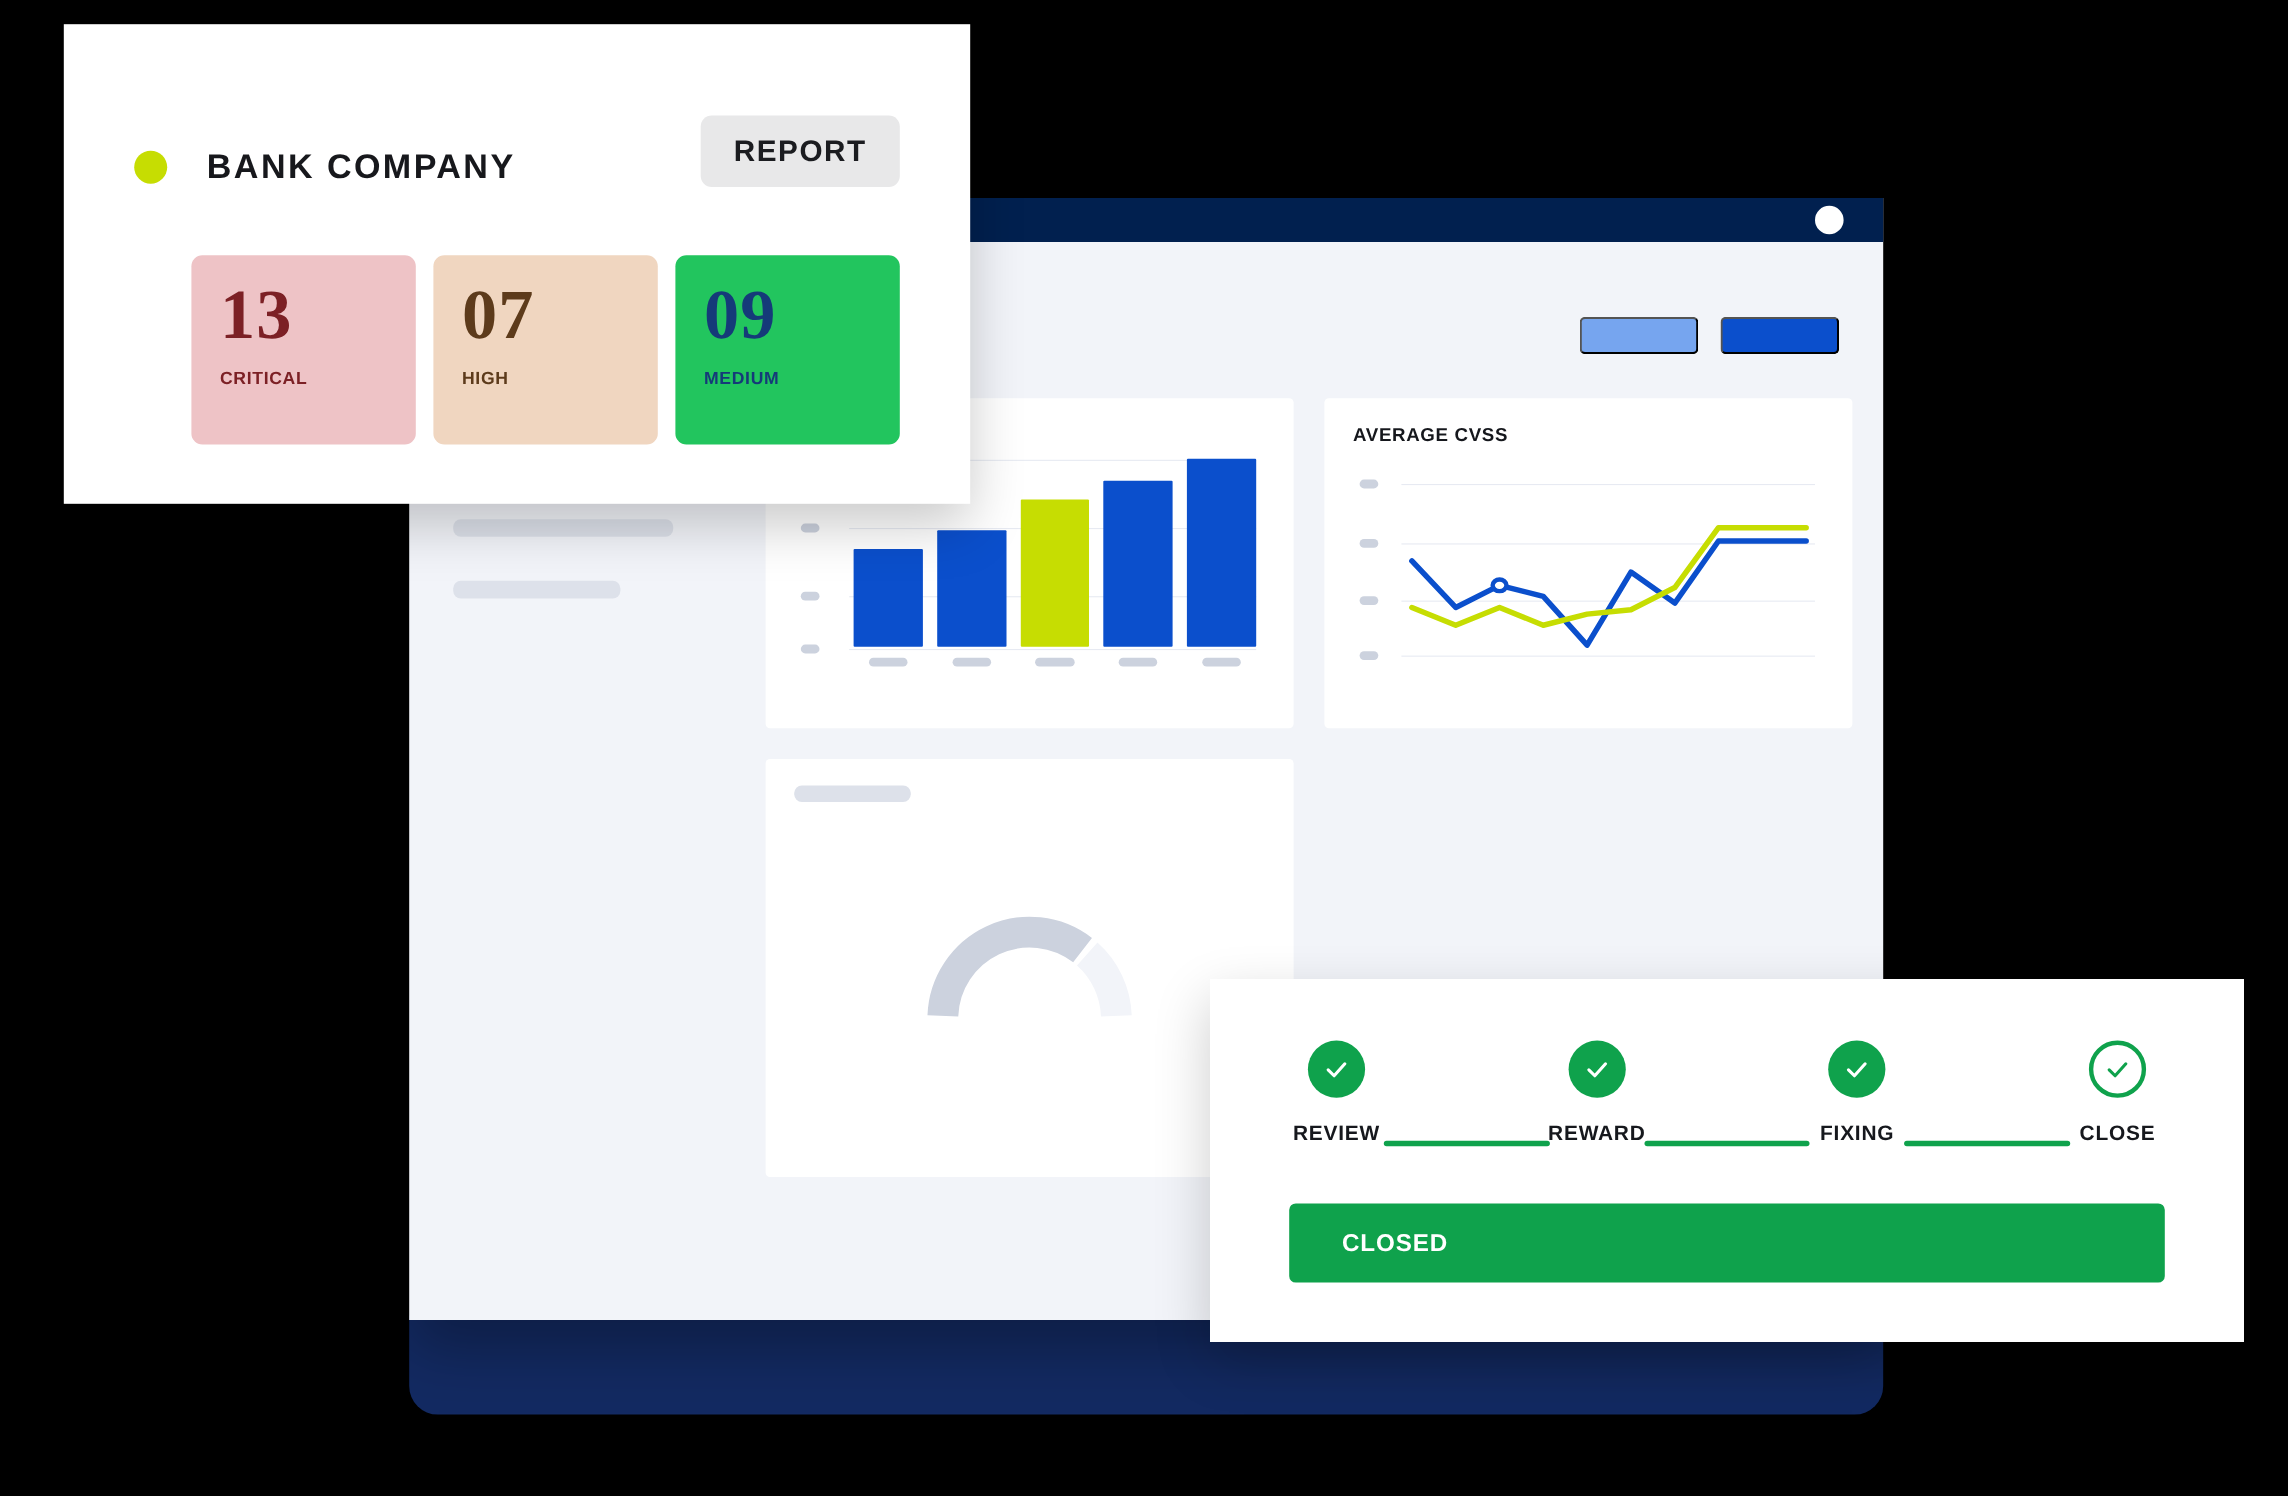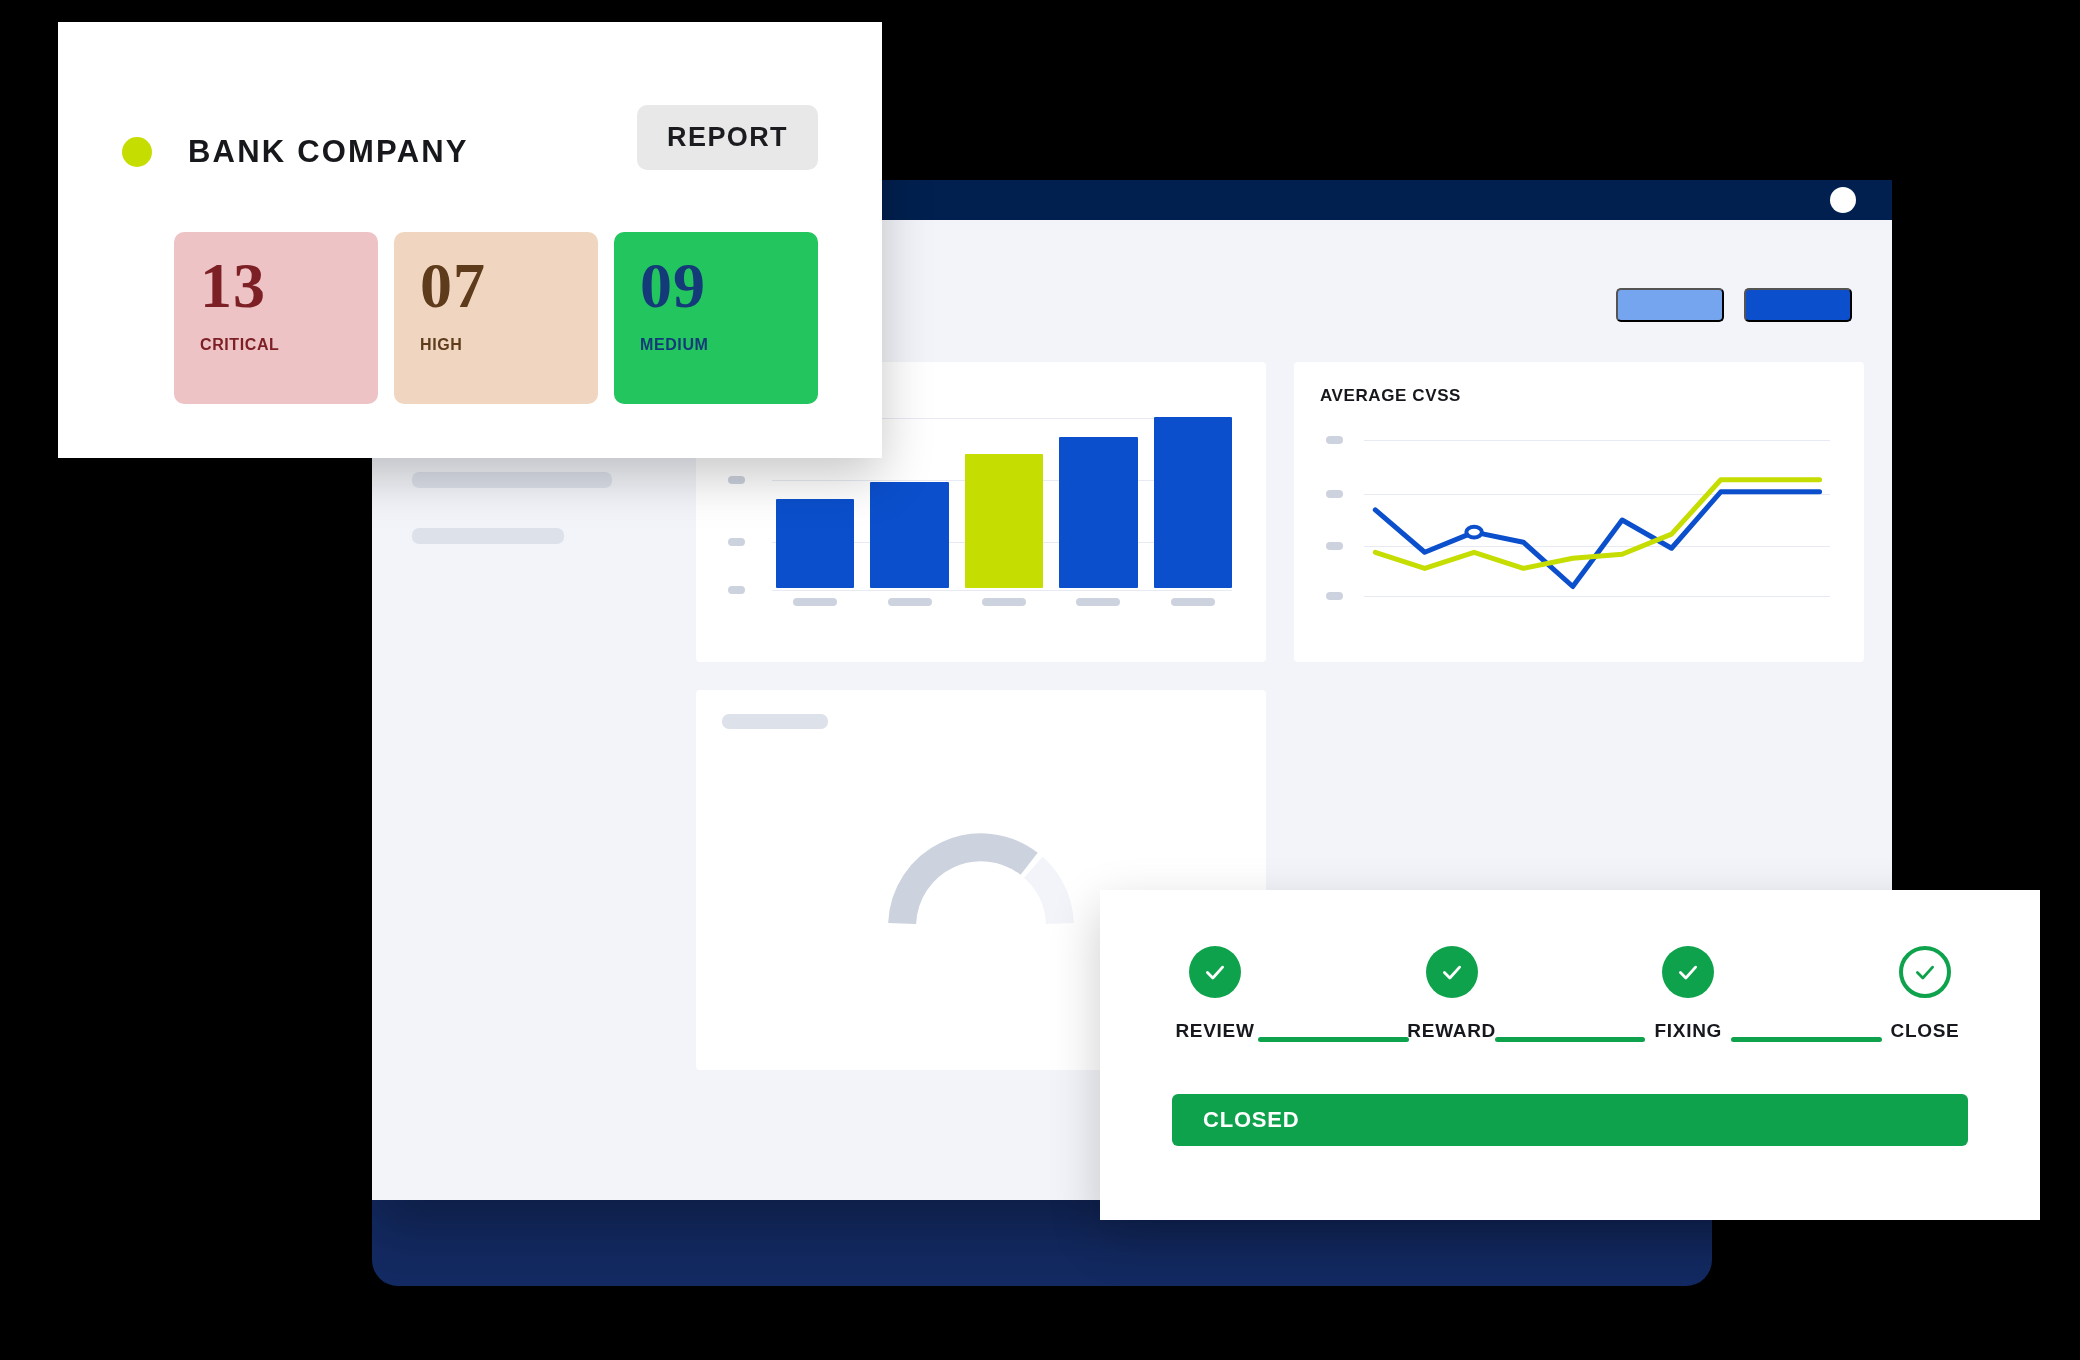--- a/index.html
+++ b/index.html
@@ -7,21 +7,21 @@
     width: 2080px; height: 1360px;
     background: #000000;
     font-family: "Liberation Sans", sans-serif;
     overflow: hidden;
   }
   #stage { position: relative; width: 2080px; height: 1360px; }
 
   
   #browser-window {
     position: absolute; left: 372px; top: 180px;
-    width: 1520px; height: 1020px;
+    width: 1340px; height: 1020px;
     background: #f2f4f9;
     box-shadow: 0 26px 54px rgba(0,0,0,0.30);
   }
   #browser-titlebar {
     position: absolute; left: 0; top: 0; width: 100%; height: 40px;
     background: #01204f;
     display: flex; align-items: center; justify-content: flex-end;
     padding-right: 36px;
   }
   #window-dot { width: 26px; height: 26px; border-radius: 50%; background: #ffffff; }
@@ -132,22 +132,22 @@
   .step { display: flex; flex-direction: column; align-items: center; width: 86px; flex: none; }
   .step-circle {
     width: 52px; height: 52px; border-radius: 50%;
     display: flex; align-items: center; justify-content: center;
   }
   .step-circle.filled { background: #0fa24c; }
   .step-circle.outlined { background: #ffffff; border: 4px solid #0fa24c; }
   .step-label { font-size: 19px; font-weight: 700; letter-spacing: .7px; color: #16181d; margin-top: 22px; }
   .step-line { flex: 1 1 auto; height: 5px; background: #0fa24c; margin-top: 24px; border-radius: 3px; }
   #closed-bar {
-    margin-top: 52px; height: 52px; background: #0fa24c; border-radius: 6px;
-    display: flex; align-items: center; padding-left: 31px;
+    margin-top: 52px; height: 72px; background: #0fa24c; border-radius: 6px;
+    display: flex; align-items: center; padding-left: 48px;
   }
   #closed-text { color: #ffffff; font-size: 22px; font-weight: 700; letter-spacing: .8px; }
 </style>
 </head>
 <body>
 
 <div id="stage">
 
   <div id="laptop-base"></div>
 

